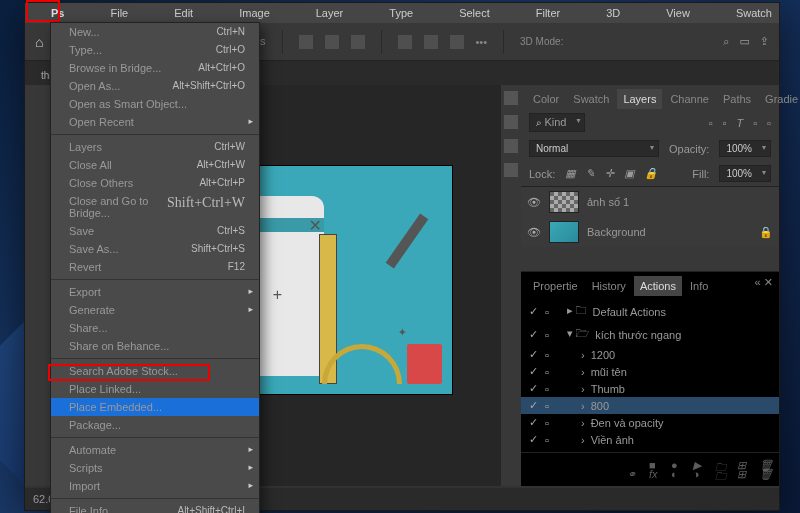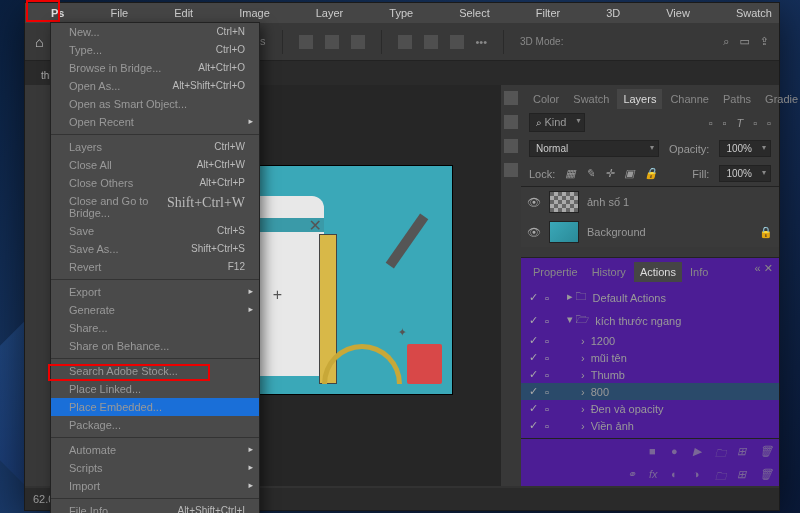--- a/index.html
+++ b/index.html
@@ -39,21 +39,21 @@
 .ptab.act{color:#ddd;background:#454545}
 .prow{display:flex;align-items:center;padding:4px 8px;gap:10px;font-size:10px}
 .sel{background:#2a2a2a;border:1px solid #222;padding:2px 18px 2px 6px;color:#ccc;position:relative;font-size:10px}
 .sel::after{content:"▾";position:absolute;right:4px;color:#888;font-size:8px}
 .layer-list{background:#3a3a3a;border-top:1px solid #222}
 .lrow{display:flex;align-items:center;padding:4px 6px;gap:8px;font-size:10px}
 .lrow .eye{width:14px;text-align:center;color:#aaa}
 .lthumb{width:30px;height:22px;background:#666;border:1px solid #222}
 .lthumb.bg{background:linear-gradient(135deg,#3aa8b8,#2a8a98)}
 .lthumb.chk{background:repeating-conic-gradient(#aaa 0 25%,#666 0 50%) 0 0/8px 8px}
-.actions-panel{margin-top:10px;background:#4c1d95;flex:1;border-top:1px solid #222}
+.actions-panel{margin-top:24px;background:#000000;flex:1;border-top:1px solid #222}
 .acttree{padding:4px 0;font-size:10px}
 .actrow{display:flex;align-items:center;padding:2px 8px;gap:6px}
 .actrow .chk{color:#aaa;width:10px}
 .actrow .ind{display:inline-block}
 .pfoot{display:flex;justify-content:flex-end;padding:6px 8px;gap:10px;border-top:1px solid #222}
 .pfoot i,.mainfoot i{width:12px;height:12px;display:block;opacity:.6}
 .mainfoot{position:absolute;right:8px;bottom:6px;display:flex;gap:10px;align-items:center}
 .status{position:absolute;left:0;right:0;bottom:0;height:22px;background:#2a2a2a;display:flex;align-items:center;padding:0 8px;font-size:10px;color:#888}
 .menu{position:absolute;left:50px;top:22px;width:210px;background:#4a4a4a;border:1px solid #222;box-shadow:4px 4px 12px rgba(0,0,0,.5);z-index:10}
 .mi{display:flex;justify-content:space-between;padding:3px 14px 3px 18px;color:#ddd;font-size:11px;cursor:default;position:relative}

